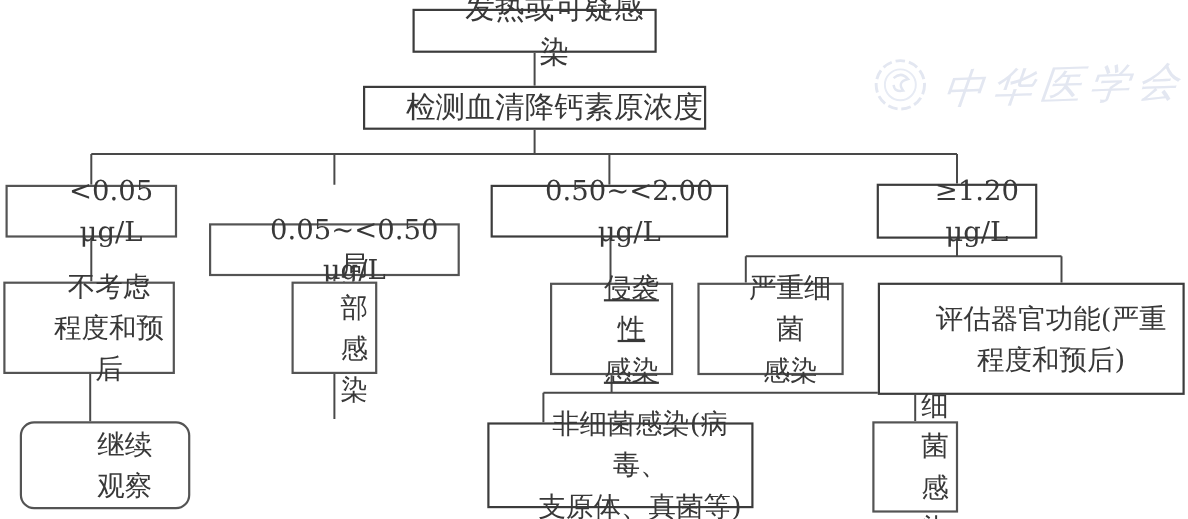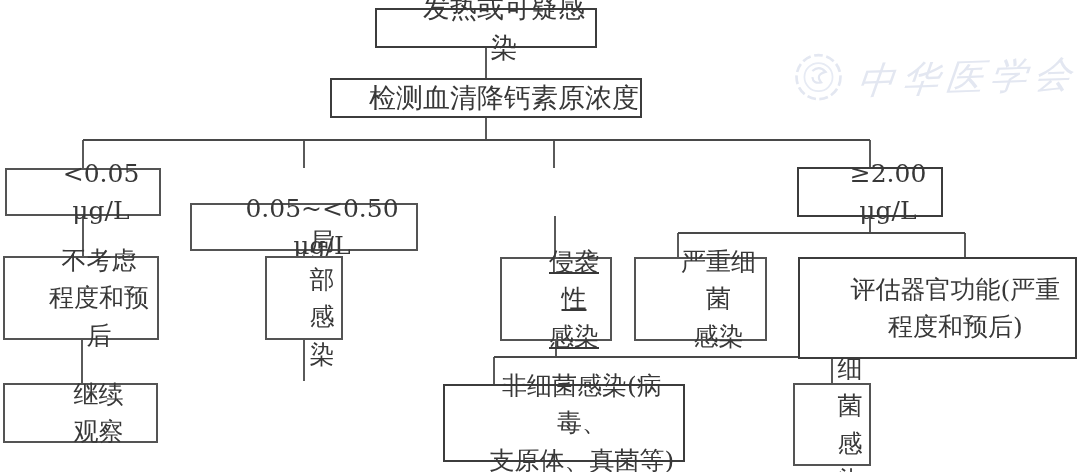--- a/index.html
+++ b/index.html
@@ -89,39 +89,40 @@
   </div>
 
   <div class="node fs-lg b-dark" style="left:375px; top:8px; width:222px; height:40px;">发热或可疑感染</div>
 
   <div class="node fs-lg b-dark" style="left:330px; top:78px; width:312px; height:40px;">检测血清降钙素原浓度</div>
 
   <div class="node fs-md" style="left:5px; top:168px; width:156px; height:48px;">&lt;0.05 μg/L</div>
 
   <div class="node fs-md" style="left:190px; top:168px; width:228px; height:48px;margin-top:35px;">0.05~&lt;0.50 μg/L</div>
 
+  <div class="node fs-md b-dark" style="left:446px; top:168px; width:216px; height:48px;">0.50~&lt;2.00 μg/L</div>
 
-  <div class="node fs-md b-dark" style="left:797px; top:167px; width:146px; height:50px;">≥2.00 μg/L</div>
+  <div class="node fs-md b-dark" style="left:797px; top:167px; width:146px; height:50px;">≥1.20 μg/L</div>
 
   <div class="node fs-md" style="left:3px; top:256px; width:156px; height:84px;">不考虑
 程度和预后</div>
 
   <div class="node fs-md" style="left:265px; top:256px; width:78px; height:84px;">局部
 感染</div>
 
   <div class="node fs-md" style="left:500px; top:257px; width:112px; height:84px;text-decoration:underline;">侵袭性
 感染</div>
 
   <div class="node fs-md" style="left:634px; top:257px; width:133px; height:84px;">严重细菌
 感染</div>
 
   <div class="node fs-md b-dark" style="left:798px; top:257px; width:279px; height:102px;">评估器官功能(严重
 程度和预后)</div>
 
-  <div class="node fs-md" style="left:3px; top:383px; width:155px; height:60px;">继续
+  <div class="node fs-md" style="left:18px; top:383px; width:155px; height:80px;border-radius:13px;">继续
 观察</div>
 
 
   <div class="node fs-md b-dark" style="left:443px; top:384px; width:242px; height:78px;">非细菌感染(病毒、
 支原体、真菌等)</div>
 
   <div class="node fs-md" style="left:793px; top:383px; width:78px; height:83px;">细菌
 感染</div>
 
 </div>

